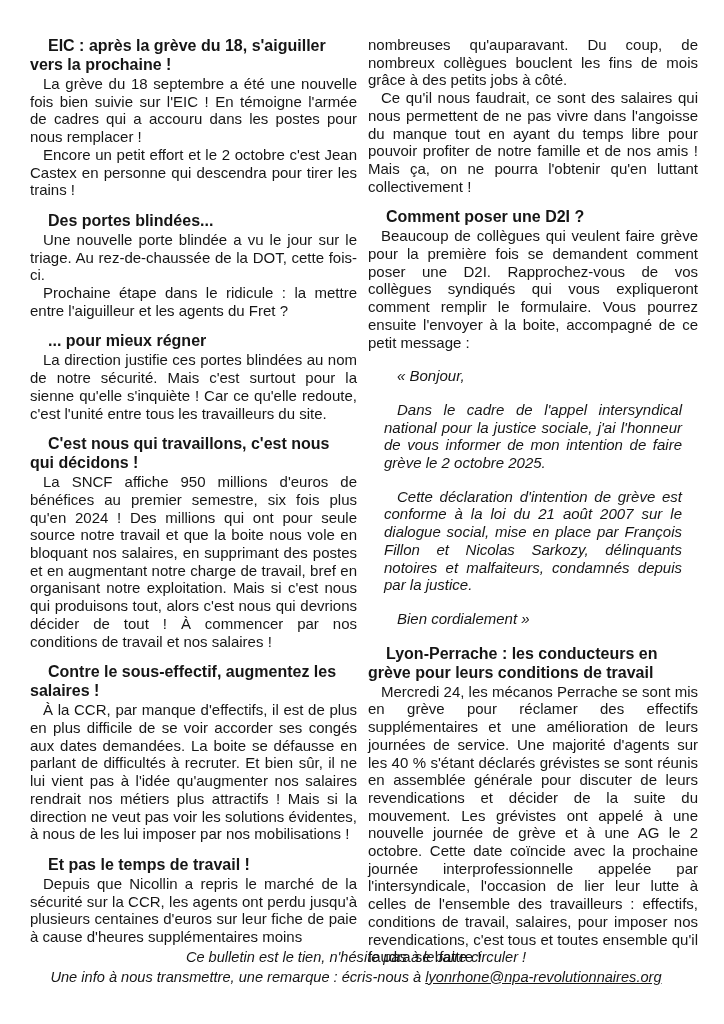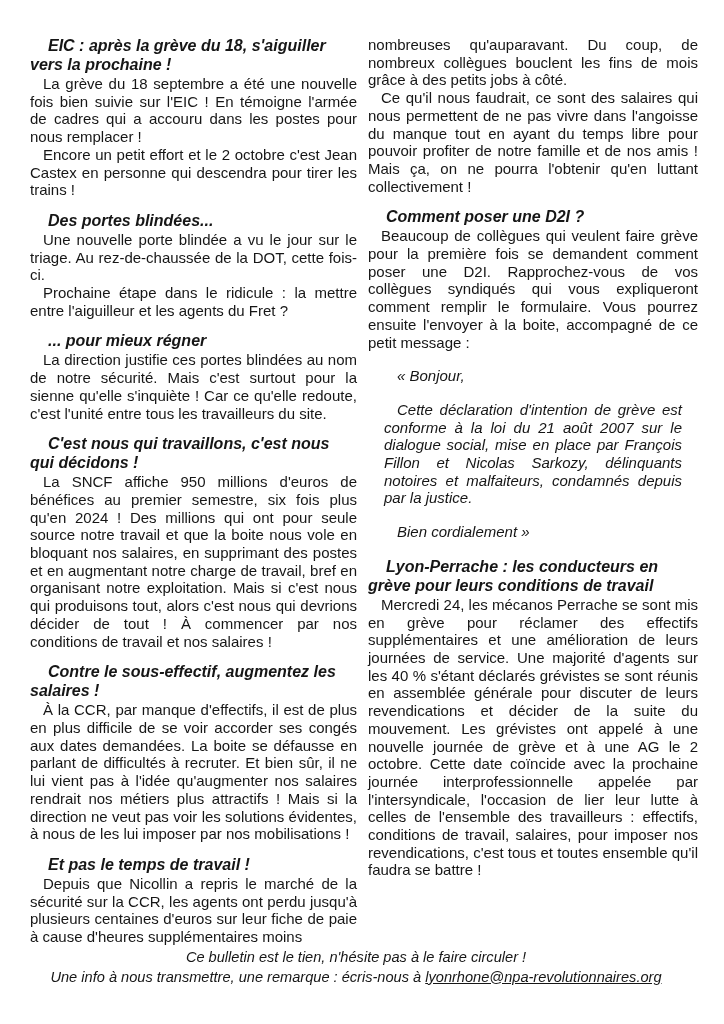--- a/index.html
+++ b/index.html
@@ -20,21 +20,20 @@
     position: absolute;
     top: 36px;
   }
   .col-left  { left: 30px;  width: 327px; }
   .col-right { left: 368px; width: 330px; }
 
   .head {
     font-size: 16px;
     line-height: 19px;
     font-weight: bold;
-    font-style: italic;
     text-indent: 18px;
     text-align: left;
     margin: 12px 0 1px 0;
   }
   .first .head { margin-top: 0; }
 
   .body-p {
     font-size: 15px;
     line-height: 17.7px;
     text-align: justify;
@@ -110,20 +109,21 @@
 
   <div class="col col-right">
 
     <p class="body-p no-indent">nombreuses qu'auparavant. Du coup, de nombreux collègues bouclent les fins de mois grâce à des petits jobs à côté.</p>
     <p class="body-p">Ce qu'il nous faudrait, ce sont des salaires qui nous permettent de ne pas vivre dans l'angoisse du manque tout en ayant du temps libre pour pouvoir profiter de notre famille et de nos amis&nbsp;! Mais ça, on ne pourra l'obtenir qu'en luttant collectivement&nbsp;!</p>
 
     <div class="section">
       <h2 class="head">Comment poser une D2I&nbsp;?</h2>
       <p class="body-p">Beaucoup de collègues qui veulent faire grève pour la première fois se demandent comment poser une D2I. Rapprochez-vous de vos collègues syndiqués qui vous expliqueront comment remplir le formulaire. Vous pourrez ensuite l'envoyer à la boite, accompagné de ce petit message&nbsp;:</p>
       <p class="quote-p">«&nbsp;Bonjour,</p>
+      <p class="quote-p">Dans le cadre de l'appel intersyndical national pour la justice sociale, j'ai l'honneur de vous informer de mon intention de faire grève le 2 octobre 2025.</p>
       <p class="quote-p">Cette déclaration d'intention de grève est conforme à la loi du 21 août 2007 sur le dialogue social, mise en place par François Fillon et Nicolas Sarkozy, délinquants notoires et malfaiteurs, condamnés depuis par la justice.</p>
       <p class="quote-p">Bien cordialement&nbsp;»</p>
     </div>
 
     <div class="section">
       <h2 class="head">Lyon-Perrache&nbsp;: les conducteurs en grève pour leurs conditions de travail</h2>
       <p class="body-p">Mercredi 24, les mécanos Perrache se sont mis en grève pour réclamer des effectifs supplémentaires et une amélioration de leurs journées de service. Une majorité d'agents sur les 40&nbsp;% s'étant déclarés grévistes se sont réunis en assemblée générale pour discuter de leurs revendications et décider de la suite du mouvement. Les grévistes ont appelé à une nouvelle journée de grève et à une AG le 2 octobre. Cette date coïncide avec la prochaine journée interprofessionnelle appelée par l'intersyndicale, l'occasion de lier leur lutte à celles de l'ensemble des travailleurs&nbsp;: effectifs, conditions de travail, salaires, pour imposer nos revendications, c'est tous et toutes ensemble qu'il faudra se battre&nbsp;!</p>
     </div>
 
   </div>

